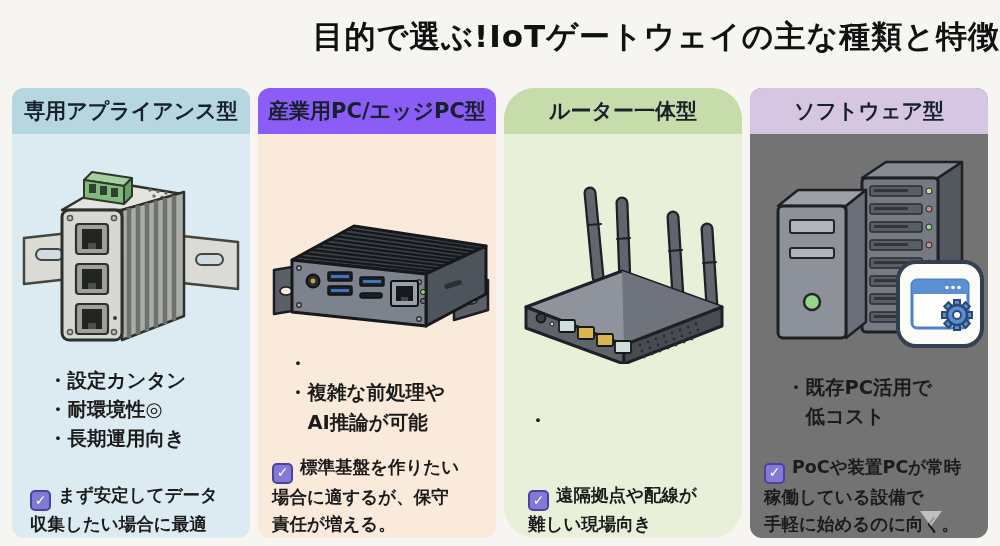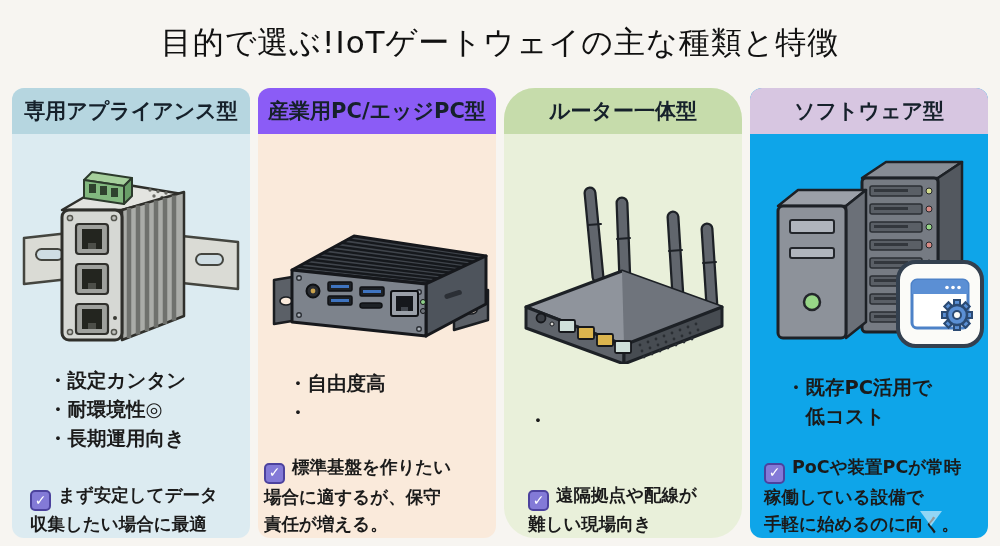--- a/index.html
+++ b/index.html
@@ -5,25 +5,25 @@
   * { margin:0; padding:0; box-sizing:border-box; }
   html,body { width:1000px; height:546px; }
   body {
     font-family:"DejaVu Sans", sans-serif;
     background:#f7f5f1;
     color:#1b1b1b;
     overflow:hidden;
   }
   .page { width:1000px; height:546px; position:relative; }
   .page-title {
-    text-align:center;
+    text-align:right;
     font-size:31px;
-    font-weight:400;
+    font-weight:700;
     letter-spacing:1px;
-    padding-top:22px;
+    padding-top:16px;
     height:88px;
     color:#111;
   }
   .columns {
     position:absolute;
     left:12px; top:88px;
     width:976px; height:450px;
     display:flex;
     gap:8px;
   }
@@ -79,21 +79,21 @@
     font-weight:900;
     align-items:center;
     justify-content:center;
     vertical-align:-4px;
     margin-right:7px;
   }
   
   .col-0 .bullets { margin-top:2px;  padding-left:36px; }
   .col-0 .note    { margin-top:16px; padding:0 10px 0 18px; }
   .col-1 .bullets { margin-top:-6px; padding-left:30px; }
-  .col-1 .note    { margin-top:10px; padding:0 8px 0 6px; }
+  .col-1 .note    { margin-top:10px; padding:0 8px 0 14px; }
   .col-2 .bullets { margin-top:18px; padding-left:24px; }
   .col-2 .note    { margin-top:22px; padding:0 1px 0 24px; }
   .col-3 .bullets { margin-top:14px; padding-left:36px; }
   .col-3 .note    { margin-top:14px; padding:0 16px 0 14px; }
   .corner-arrow {
     position:absolute;
     bottom:12px; right:46px;
     width:0; height:0;
     border-left:11px solid transparent;
     border-right:11px solid transparent;
@@ -241,24 +241,25 @@
           <rect x="138" y="144" width="17" height="15" fill="#15181c"></rect>
           <rect x="143" y="155" width="7" height="4" fill="#40454c"></rect>
 
           <circle cx="165" cy="150" r="2.5" fill="#8fd08a" stroke="#0f1114" stroke-width="1"></circle>
           <circle cx="165" cy="159" r="2.5" fill="#6d7279" stroke="#0f1114" stroke-width="1"></circle>
         </svg>
       </div>
       <ul class="bullets">
         <li>
             <span class="dot">・</span>
-            <span class="btxt">自由度高</span>
-          </li>
-        <li>
-            <span class="dot">・</span>
+          </li>
+        <li>
+            <span class="dot">・</span>
+            <span class="btxt">複雑な前処理や
+AI推論が可能</span>
           </li>
       </ul>
       <p class="note"><span class="checkbox" style="background: rgb(131, 122, 215);">✓</span><span class="ntxt">標準基盤を作りたい
 場合に適するが、保守
 責任が増える。</span></p>
     </section>
 
     <section class="card col-2" style="background: rgb(233, 240, 218); border-radius: 31px;">
       <header class="card-header" style="background: rgb(198, 220, 171);">ルーター一体型</header>
       <div class="illu">
@@ -323,21 +324,21 @@
       </div>
       <ul class="bullets">
         <li>
             <span class="dot">・</span>
           </li>
       </ul>
       <p class="note"><span class="checkbox" style="background: rgb(131, 122, 215);">✓</span><span class="ntxt">遠隔拠点や配線が
 難しい現場向き</span></p>
     </section>
 
-    <section class="card col-3" style="background: #0ea5e9;">
+    <section class="card col-3" style="background: #737373;">
       <header class="card-header" style="background: rgb(215, 198, 225);">ソフトウェア型</header>
       <div class="illu">
         <svg viewBox="0 0 238 205">
 
           <polygon points="112,34 136,18 212,18 188,34" fill="#878c94" stroke="#1d2126" stroke-width="2.5" stroke-linejoin="round"></polygon>
           <polygon points="188,34 212,18 212,172 188,188" fill="#53585f" stroke="#1d2126" stroke-width="2.5" stroke-linejoin="round"></polygon>
           <rect x="112" y="34" width="76" height="154" rx="4" fill="#767b83" stroke="#1d2126" stroke-width="3"></rect>
           <g>
             <g stroke="#2b2f34" stroke-width="1.5">
               <rect x="120" y="42" width="52" height="10" rx="2" fill="#5a5f66"></rect>

